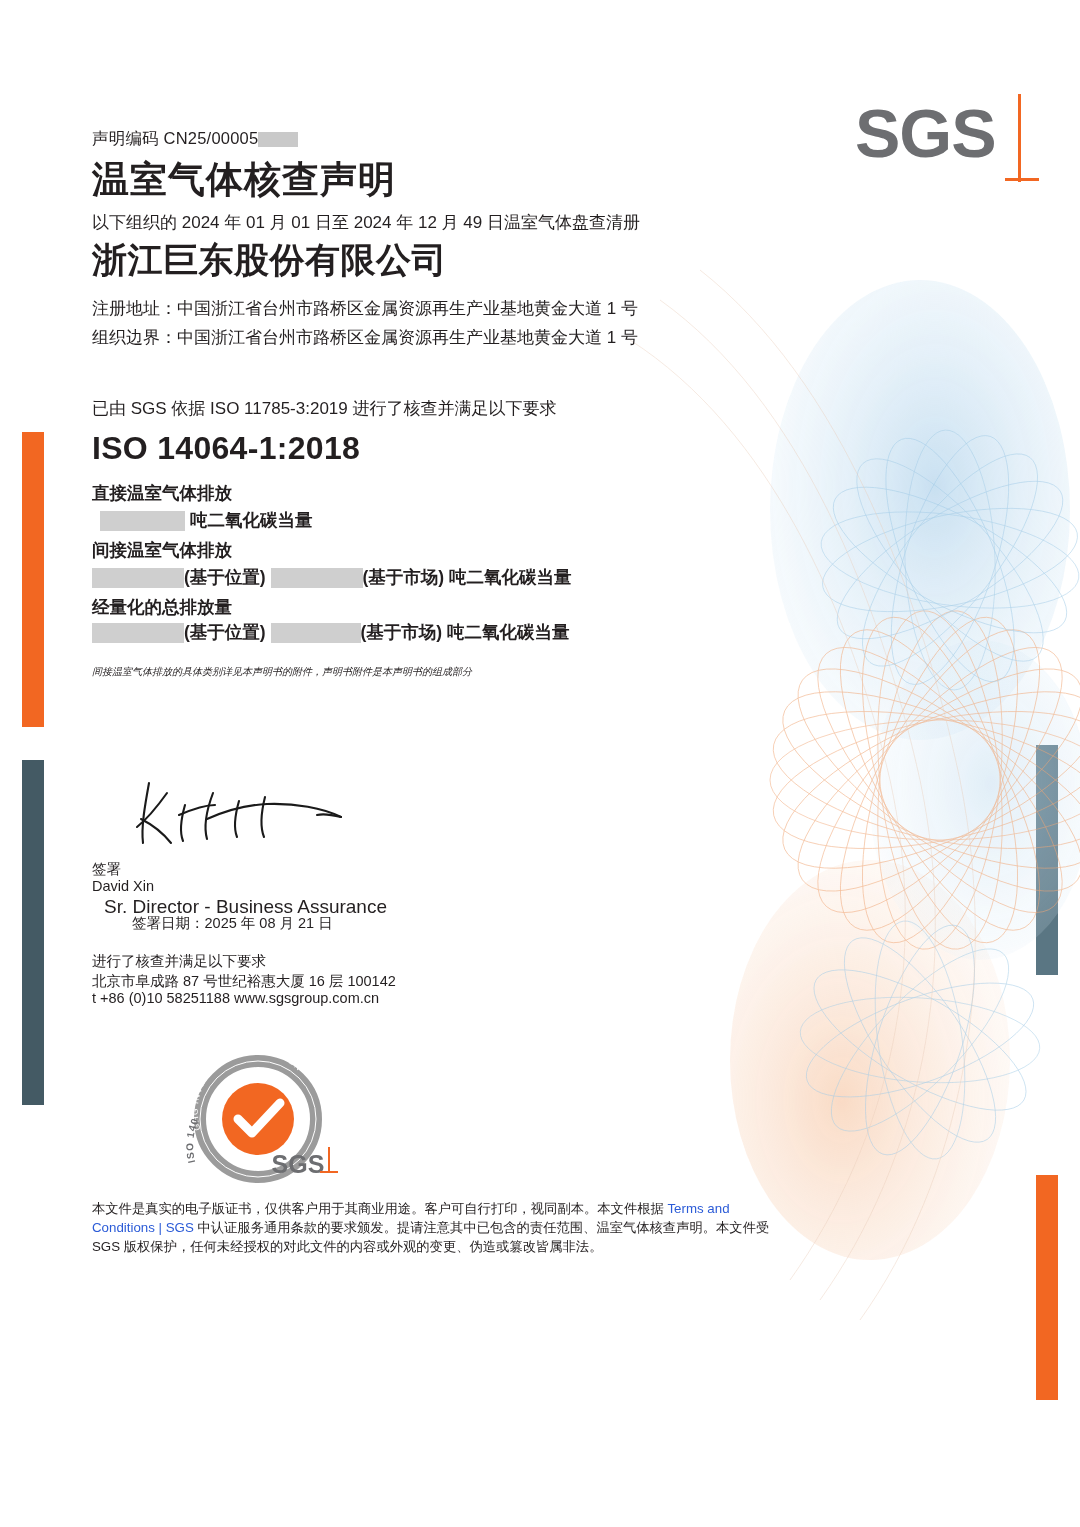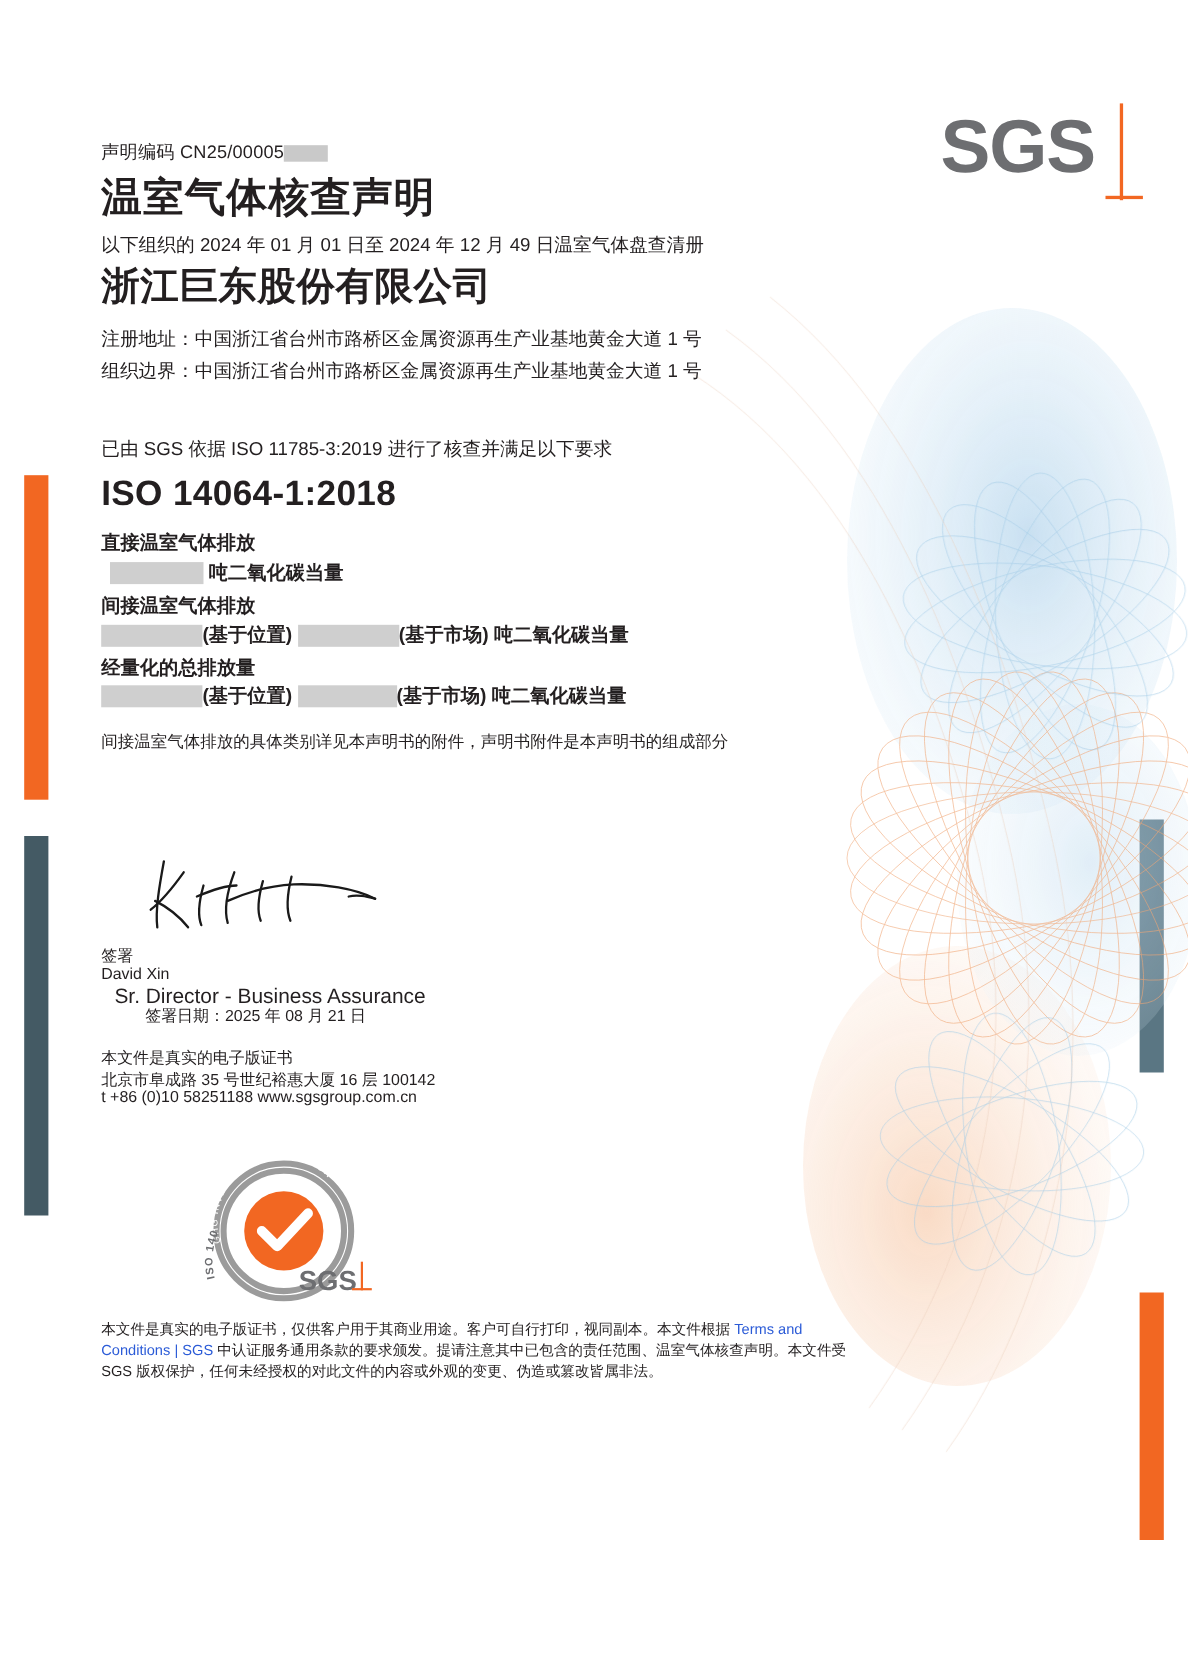--- a/index.html
+++ b/index.html
@@ -111,21 +111,21 @@
   }
 
   .lbl-direct   { position: absolute; top: 481px; left: 0; font-size: 17.5px; font-weight: bold;}
   .row-direct   { position: absolute; top: 508px; left: 0; font-size: 17.5px; font-weight: bold;}
   .lbl-indirect { position: absolute; top: 538px; left: 0; font-size: 17.5px; font-weight: bold;}
   .row-indirect { position: absolute; top: 565px; left: 0; font-size: 17.5px; font-weight: bold;}
   .lbl-total    { position: absolute; top: 595px; left: 0; font-size: 17.5px; font-weight: bold;}
   .row-total    { position: absolute; top: 620px; left: 0; font-size: 17.5px; font-weight: bold;}
 
   .row-direct .indent { display:inline-block; width: 8px; }
-  .note-scope { position: absolute; top: 665px; left: 0; font-size: 15px; }
+  .note-scope { position: absolute; top: 665px; left: 0; font-size: 10px; font-style: italic; }
 
   
   .signature-mark {
     position: absolute; top: 775px; left: 35px;
     width: 250px; height: 75px;
   }
   .sig-label { position: absolute; top: 860px; left: 0; font-size: 14.5px; }
   .sig-name  { position: absolute; top: 878px; left: 0; font-size: 14.5px; }
   .sig-role  { position: absolute; top: 896px; left: 12px; font-size: 19px; }
   .sig-date  { position: absolute; top: 914px; left: 0; font-size: 14.5px; margin-left: 40px; }
@@ -279,22 +279,22 @@
         <path d="M112,26 C108,40 106,52 110,62"></path>
         <path d="M138,22 C134,38 133,52 137,62"></path>
       </g>
     </svg>
 
     <div class="sig-label">签署</div>
     <div class="sig-name">David Xin</div>
     <div class="sig-role">Sr. Director - Business Assurance</div>
     <div class="sig-date">签署日期：2025 年 08 月 21 日</div>
 
-    <div class="org1">本文件是真实的电子版证书</div>
-    <div class="org2">北京市阜成路 35 号世纪裕惠大厦 16 层 100142</div>
+    <div class="org1">进行了核查并满足以下要求</div>
+    <div class="org2">北京市阜成路 87 号世纪裕惠大厦 16 层 100142</div>
     <div class="org3">t +86 (0)10 58251188 www.sgsgroup.com.cn</div>
 
     <svg class="stamp" viewBox="0 0 175 145">
       <defs>
         <path id="arcTop" d="M22,88 A58,58 0 0 1 130,44"></path>
         <path id="arcLeft" d="M16,120 A66,66 0 0 1 20,72"></path>
       </defs>
 
       <circle cx="78" cy="74" r="58" fill="none" stroke="#9b9b9b" stroke-width="12"></circle>
       <circle cx="78" cy="74" r="58" fill="none" stroke="#ffffff" stroke-width="1"></circle>

